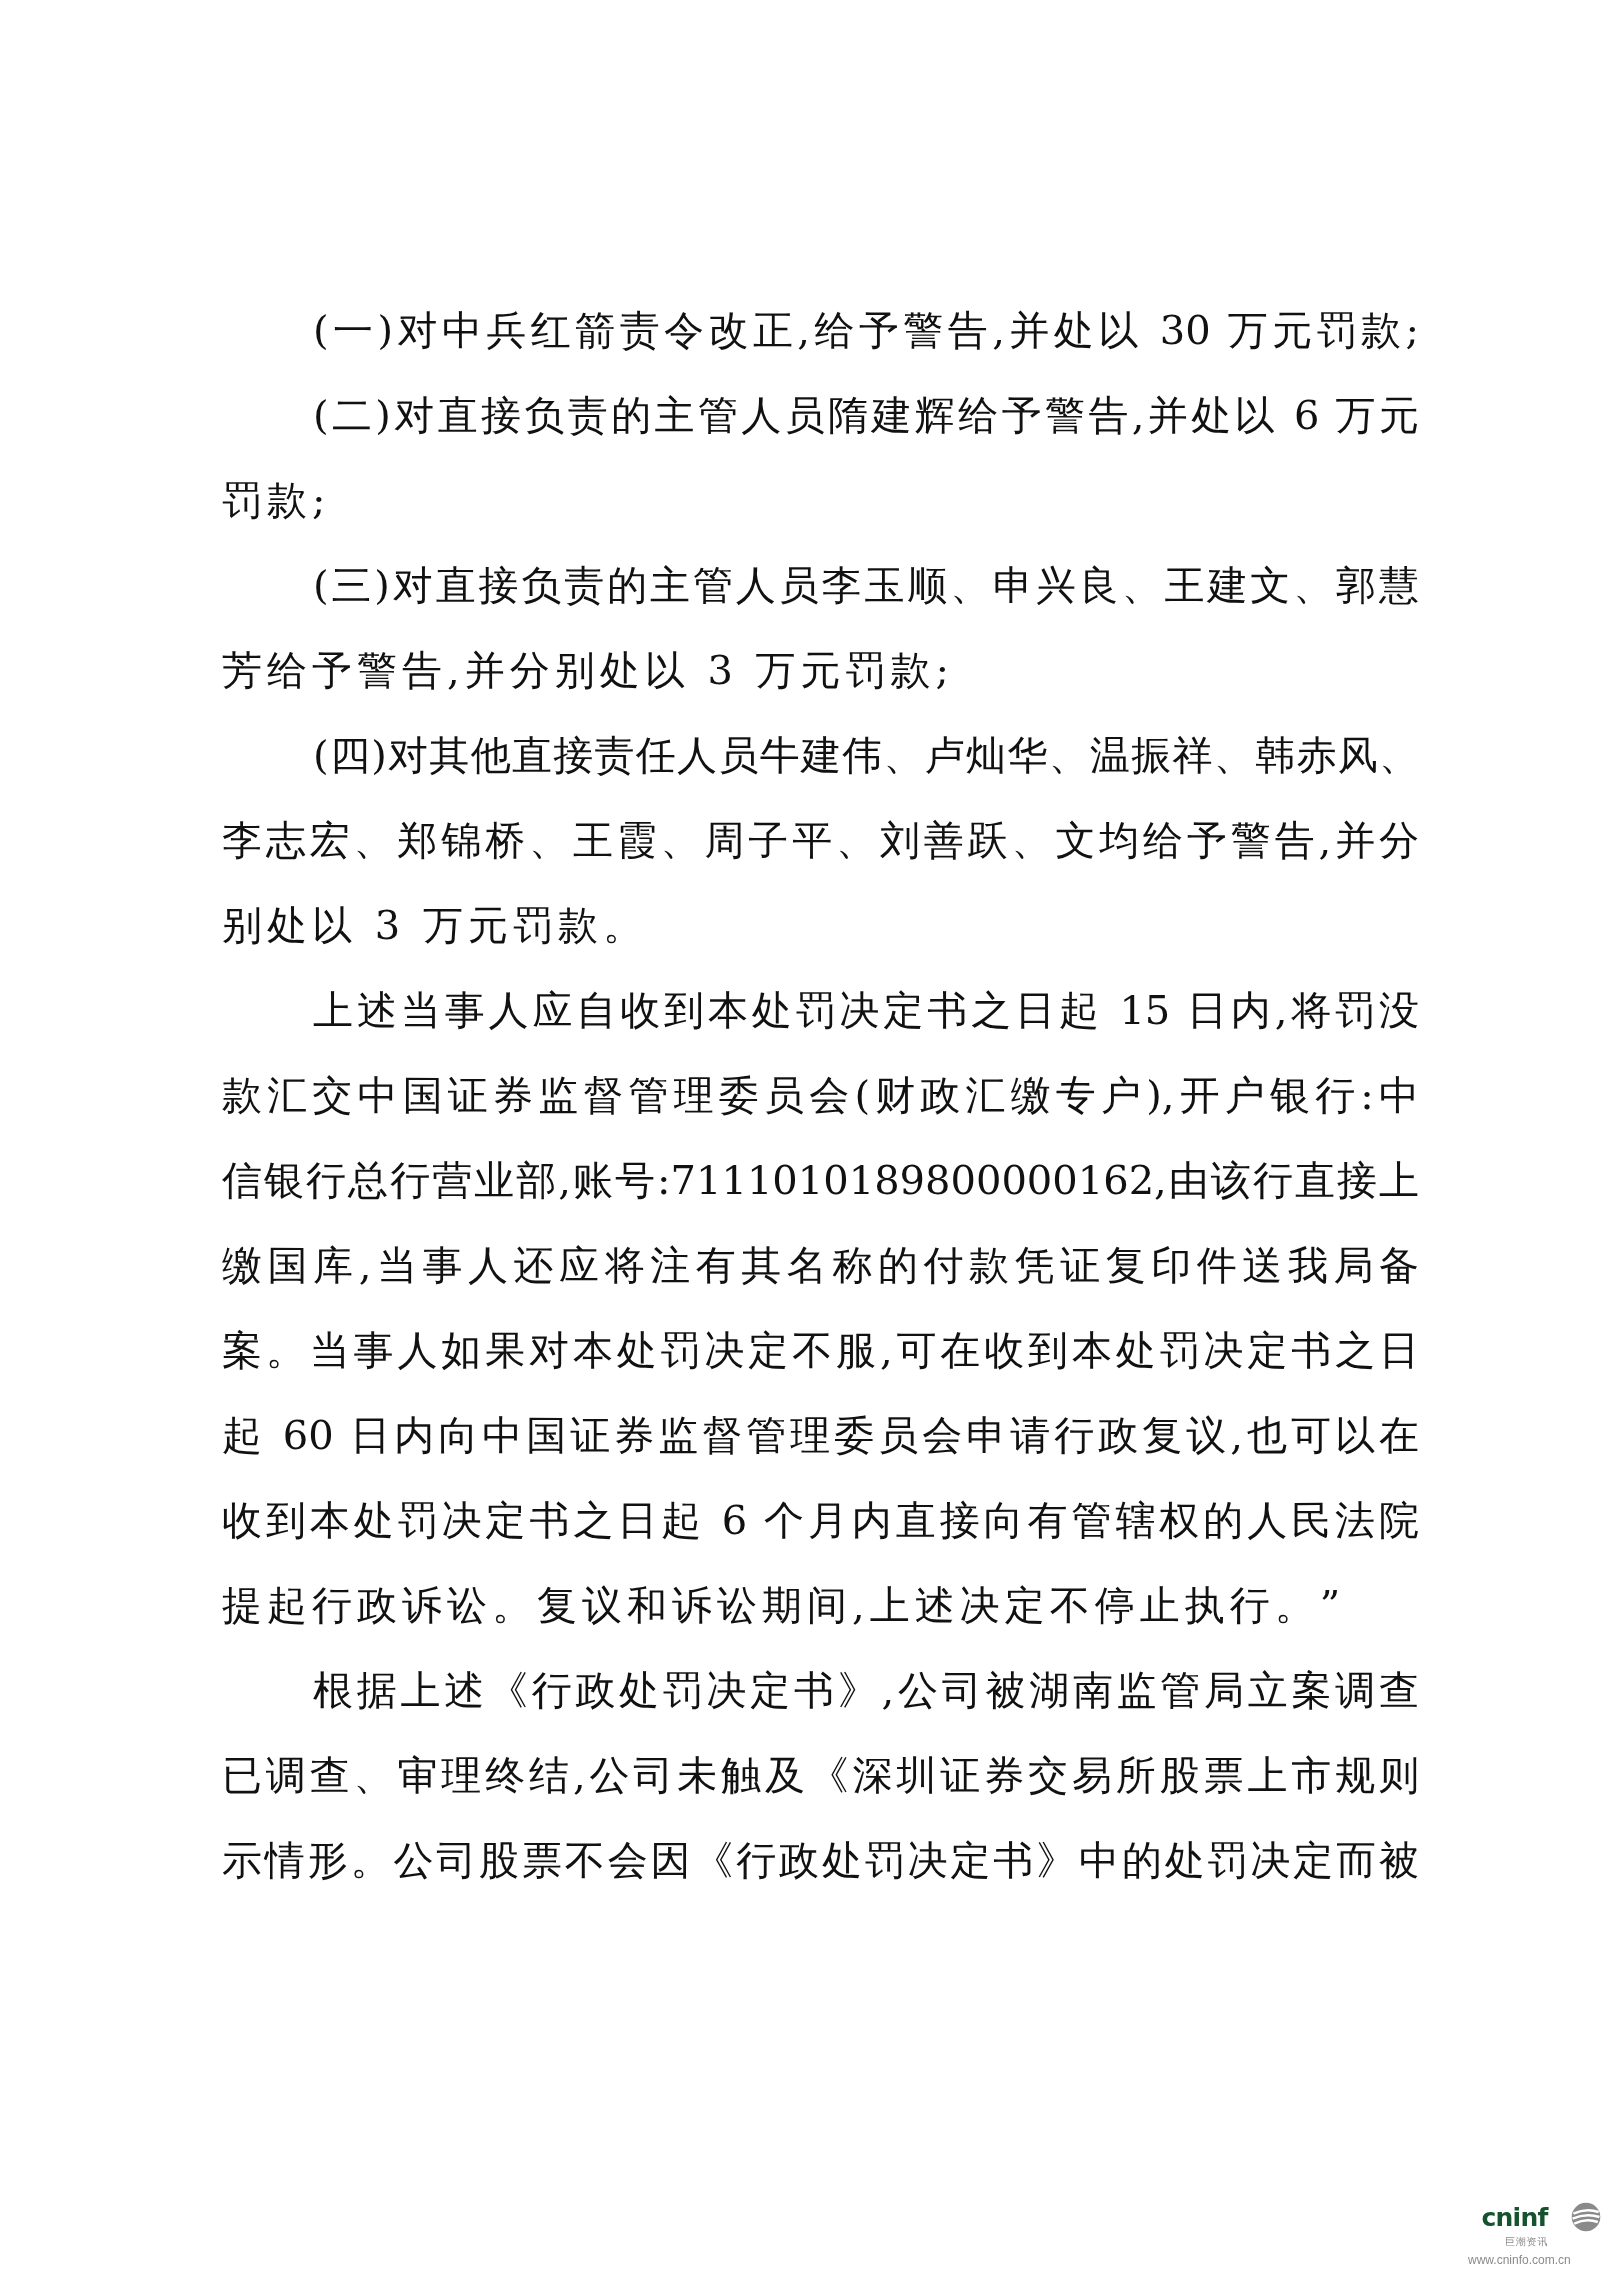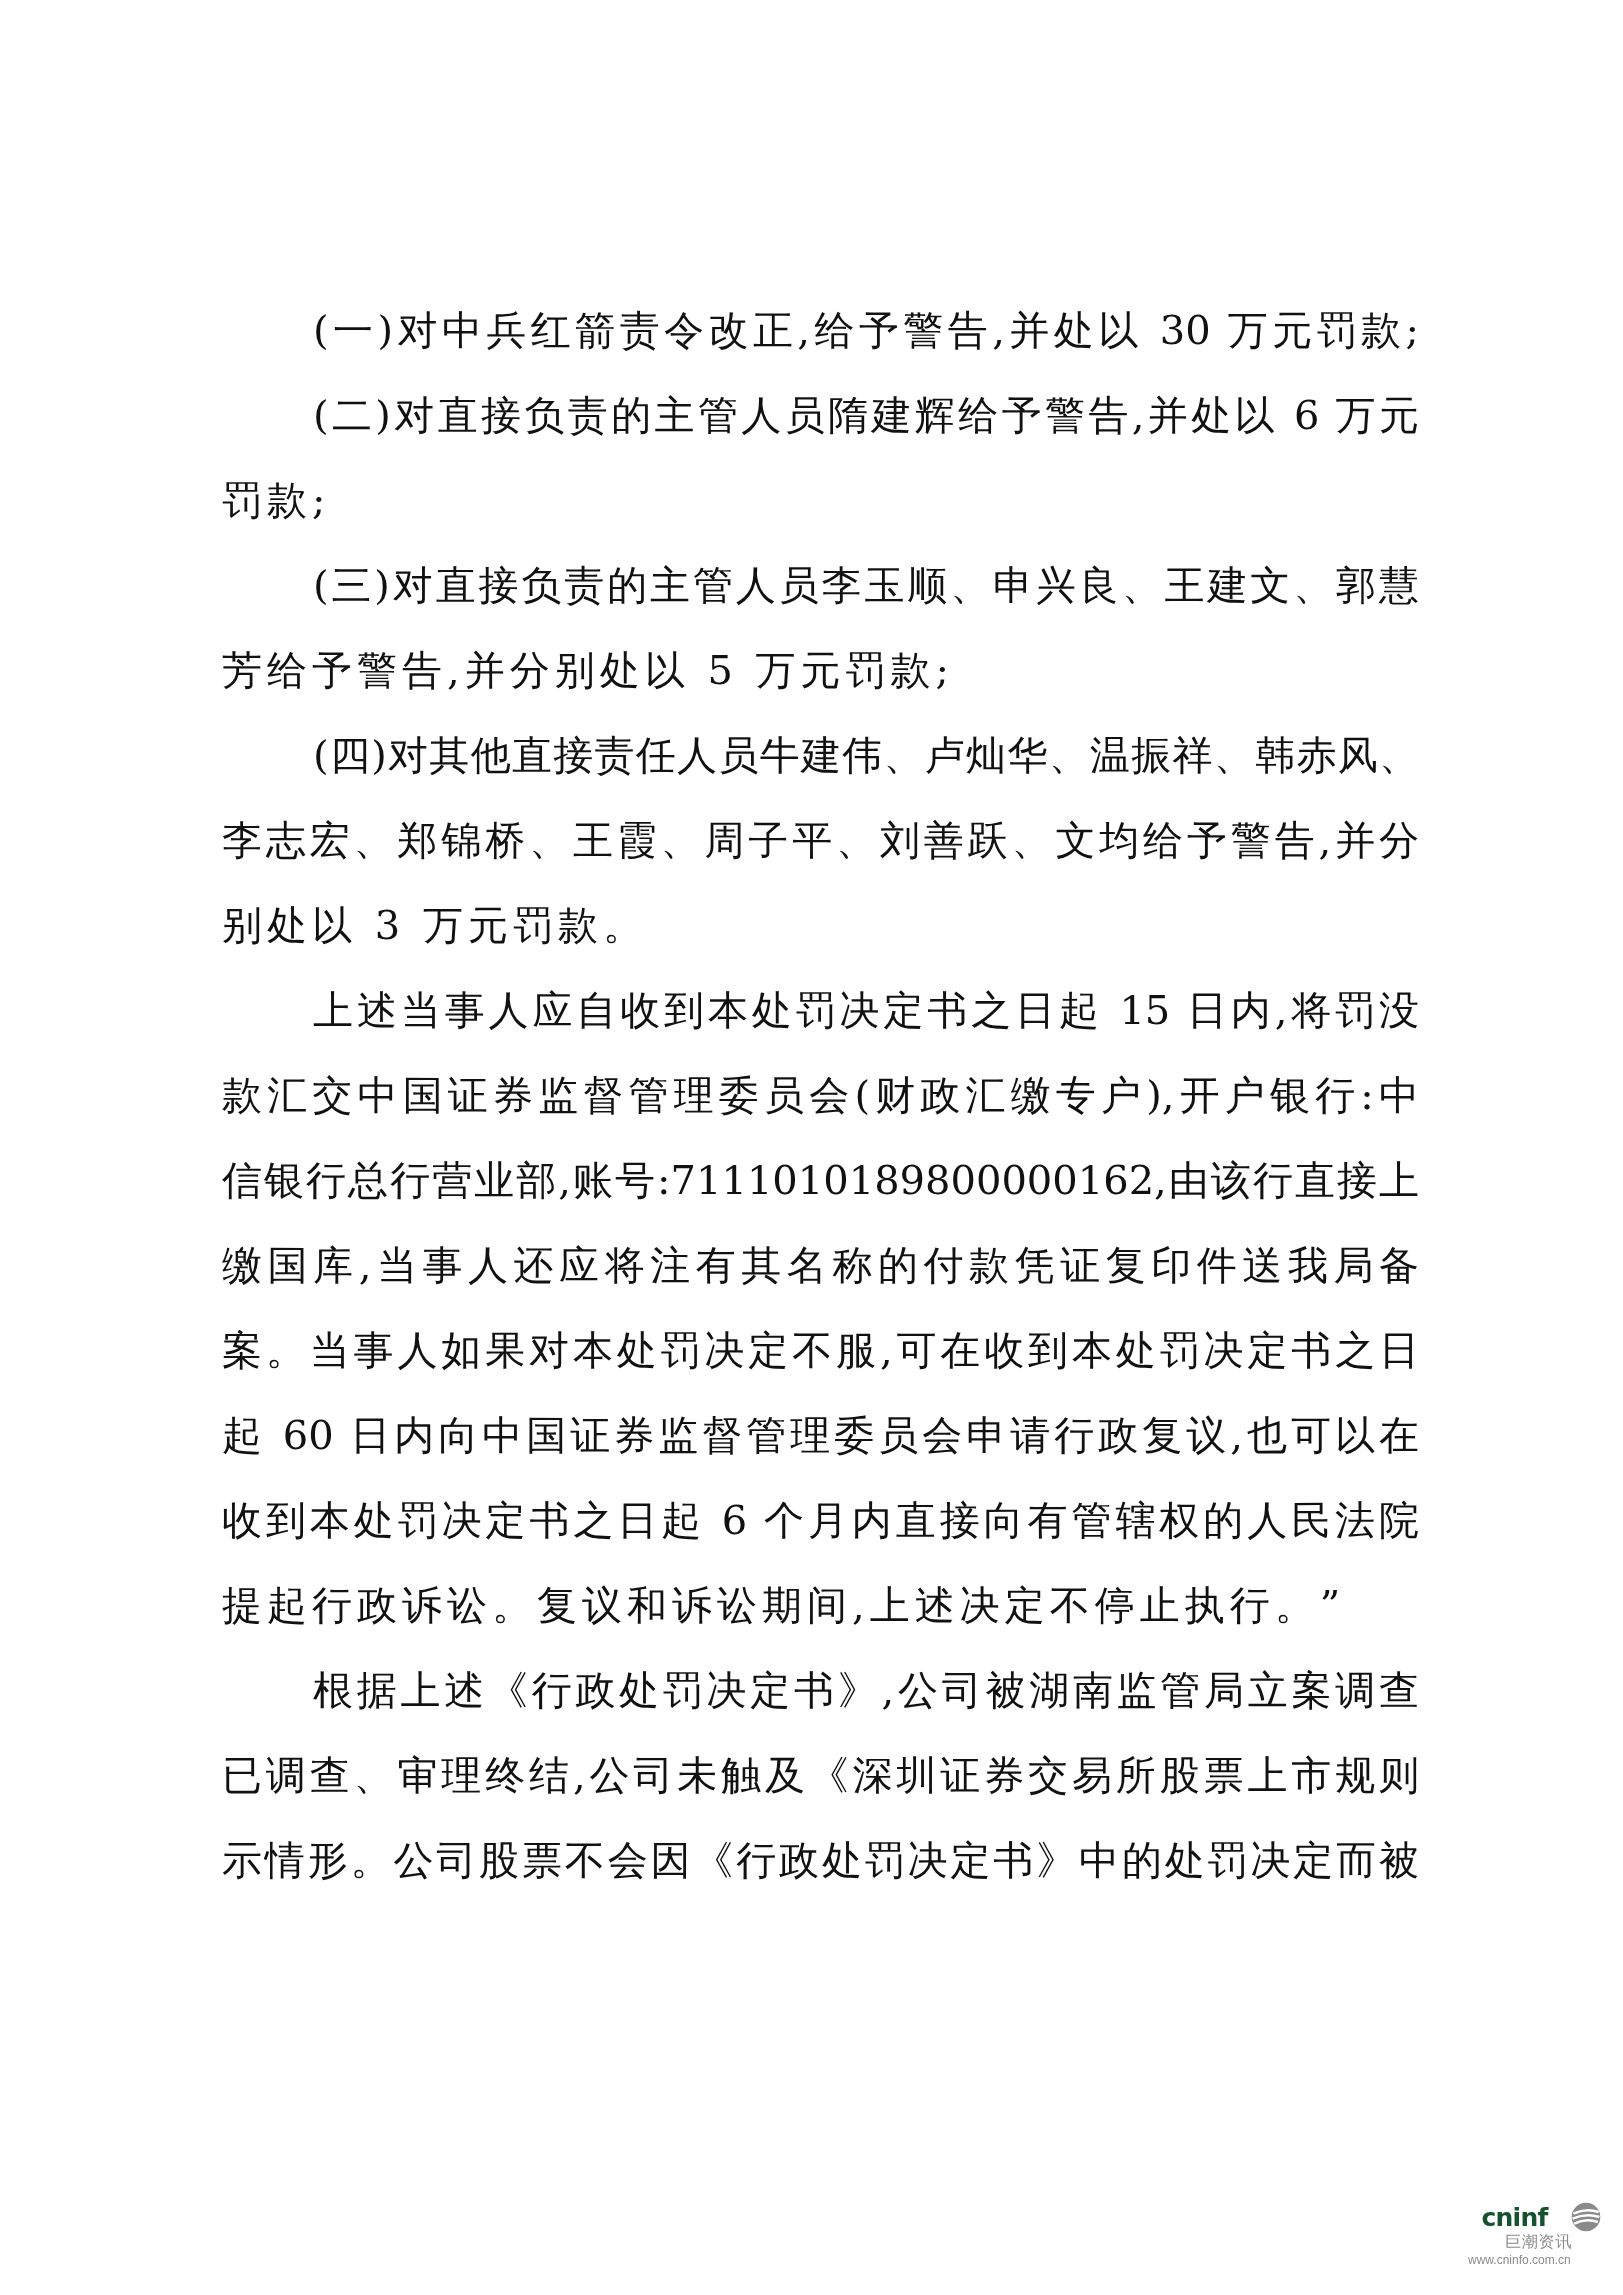--- a/index.html
+++ b/index.html
@@ -69,21 +69,21 @@
       left: 107px;
       top: 3.4px;
       width: 32px;
       height: 32px;
     }
     .wm-cn {
       position: absolute;
       left: 42px;
       top: 37px;
       font-family: "DejaVu Sans", "Liberation Sans", sans-serif;
-      font-size: 16px;
+      font-size: 10px;
       line-height: 13.5px;
       letter-spacing: 0.8px;
       color: #8a8a8a;
     }
     .wm-url {
       position: absolute;
       left: 5px;
       top: 54px;
       font-family: "Liberation Sans", "DejaVu Sans", sans-serif;
       font-size: 12px;
@@ -97,21 +97,21 @@
 
 <div class="page">
   <div class="text-block">
 
     <div class="line indent">(一)对中兵红箭责令改正,给予警告,并处以 30 万元罚款;</div>
 
     <div class="line indent">(二)对直接负责的主管人员隋建辉给予警告,并处以 6 万元</div>
     <div class="line short">罚款;</div>
 
     <div class="line indent">(三)对直接负责的主管人员李玉顺、申兴良、王建文、郭慧</div>
-    <div class="line short">芳给予警告,并分别处以 5 万元罚款;</div>
+    <div class="line short">芳给予警告,并分别处以 3 万元罚款;</div>
 
     <div class="line indent">(四)对其他直接责任人员牛建伟、卢灿华、温振祥、韩赤风、</div>
     <div class="line">李志宏、郑锦桥、王霞、周子平、刘善跃、文均给予警告,并分</div>
     <div class="line short">别处以 3 万元罚款。</div>
 
     <div class="line indent">上述当事人应自收到本处罚决定书之日起 15 日内,将罚没</div>
     <div class="line">款汇交中国证券监督管理委员会(财政汇缴专户),开户银行:中</div>
     <div class="line">信银行总行营业部,账号:7111010189800000162,由该行直接上</div>
     <div class="line">缴国库,当事人还应将注有其名称的付款凭证复印件送我局备</div>
     <div class="line">案。当事人如果对本处罚决定不服,可在收到本处罚决定书之日</div>

